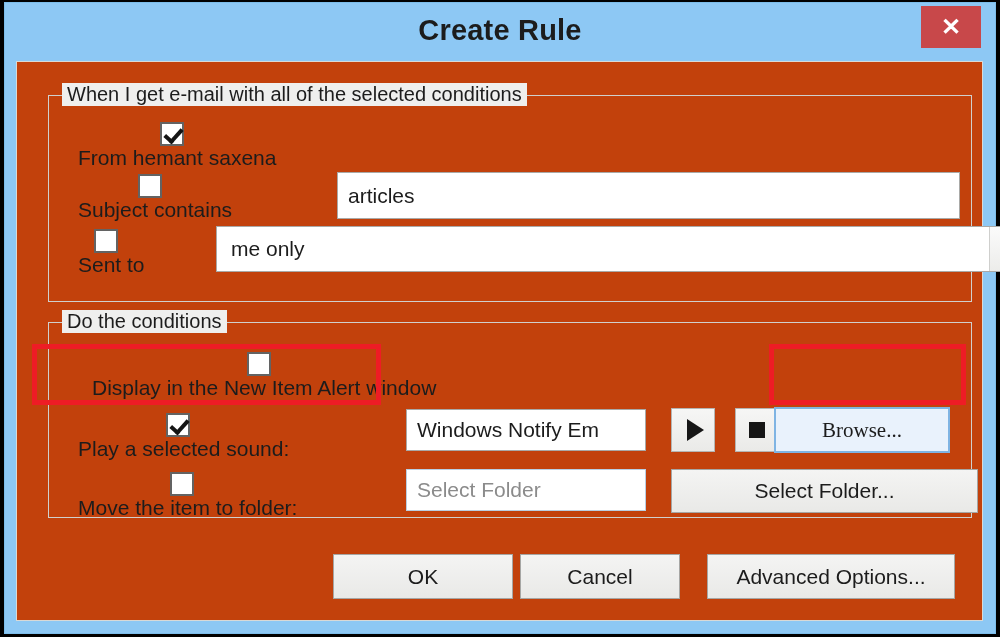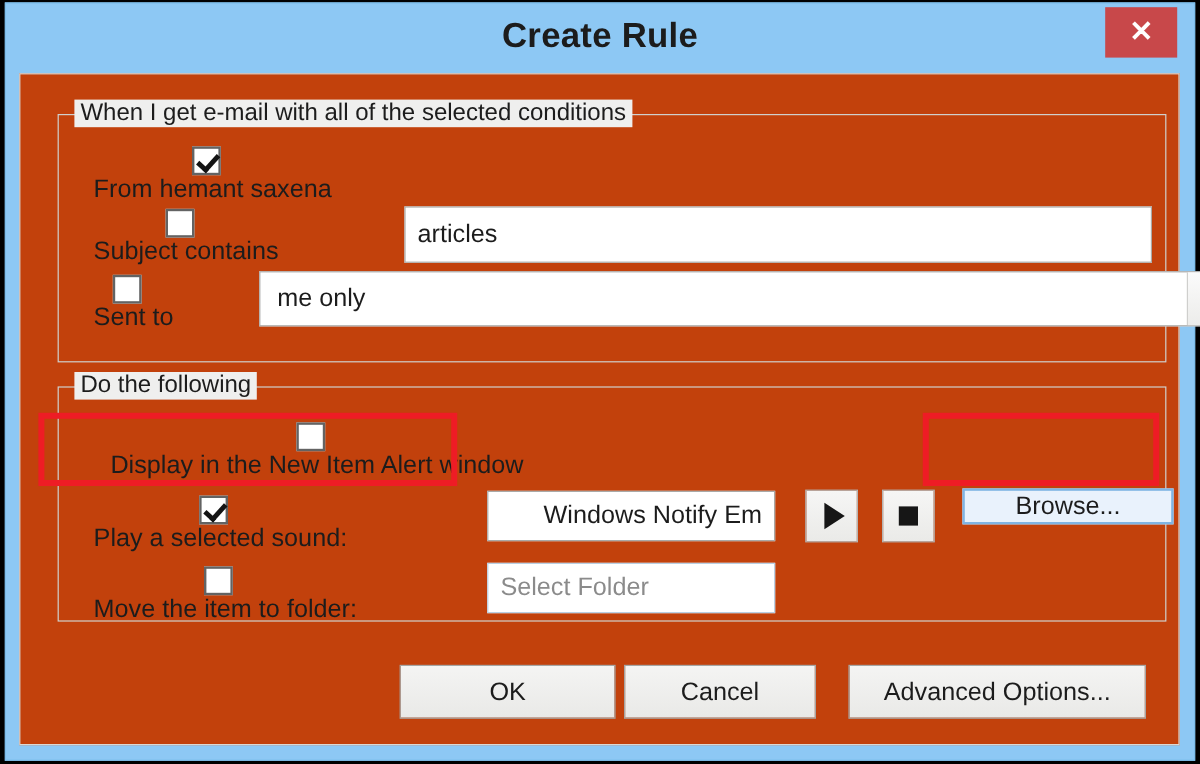--- a/index.html
+++ b/index.html
@@ -274,51 +274,54 @@
       </div>
       <div class="combo" style="position:absolute; left:167px; top:130px; width:814px; height:46px;">
         <span class="combo-value">me only</span>
         <span class="combo-arrow">
           <span class="chev"></span>
         </span>
       </div>
     </div>
 
     <div class="groupbox" id="group-actions">
-      <div class="group-legend">Do the following</div>
+      <div class="group-legend">Do the conditions</div>
 
       <div class="row" style="left:32px; top:29px;">
         <div class="cb"></div>
         <span class="cb-label">Display in the New Item Alert window</span>
       </div>
 
       <div class="row" style="left:18px; top:90px;">
         <div class="cb checked"></div>
         <span class="cb-label">Play a selected sound:</span>
       </div>
-      <div class="textbox" style="position:absolute; left:357px; top:86px; width:240px; height:42px; overflow:hidden;justify-content:flex-end;">
+      <div class="textbox" style="position:absolute; left:357px; top:86px; width:240px; height:42px; overflow:hidden;">
         <span style="white-space:nowrap;">Windows Notify Em</span>
       </div>
       <div class="icon-btn" style="position:absolute; left:622px; top:85px; width:44px; height:44px;">
         <span class="tri-play"></span>
       </div>
       <div class="icon-btn" style="position:absolute; left:686px; top:85px; width:44px; height:44px;">
         <span class="sq-stop"></span>
       </div>
-      <div class="btn focused" style="position:absolute; left:753px; top:84px; width:176px; height:30px;">
+      <div class="btn focused" style="position:absolute; left:725px; top:84px; width:176px; height:46px;font-family:Liberation Serif, serif;">
         <span>Browse...</span>
       </div>
 
       <div class="row" style="left:18px; top:149px;">
         <div class="cb"></div>
         <span class="cb-label">Move the item to folder:</span>
       </div>
       <div class="textbox disabled" style="position:absolute; left:357px; top:146px; width:240px; height:42px;">
         <span>Select Folder</span>
       </div>
+      <div class="btn" style="position:absolute; left:622px; top:146px; width:307px; height:44px;">
+        <span>Select Folder...</span>
+      </div>
     </div>
 
     <div class="btn" style="position:absolute; left:316px; top:492px; width:180px; height:45px;">
       <span>OK</span>
     </div>
     <div class="btn" style="position:absolute; left:503px; top:492px; width:160px; height:45px;">
       <span>Cancel</span>
     </div>
     <div class="btn" style="position:absolute; left:690px; top:492px; width:248px; height:45px;">
       <span>Advanced Options...</span>

